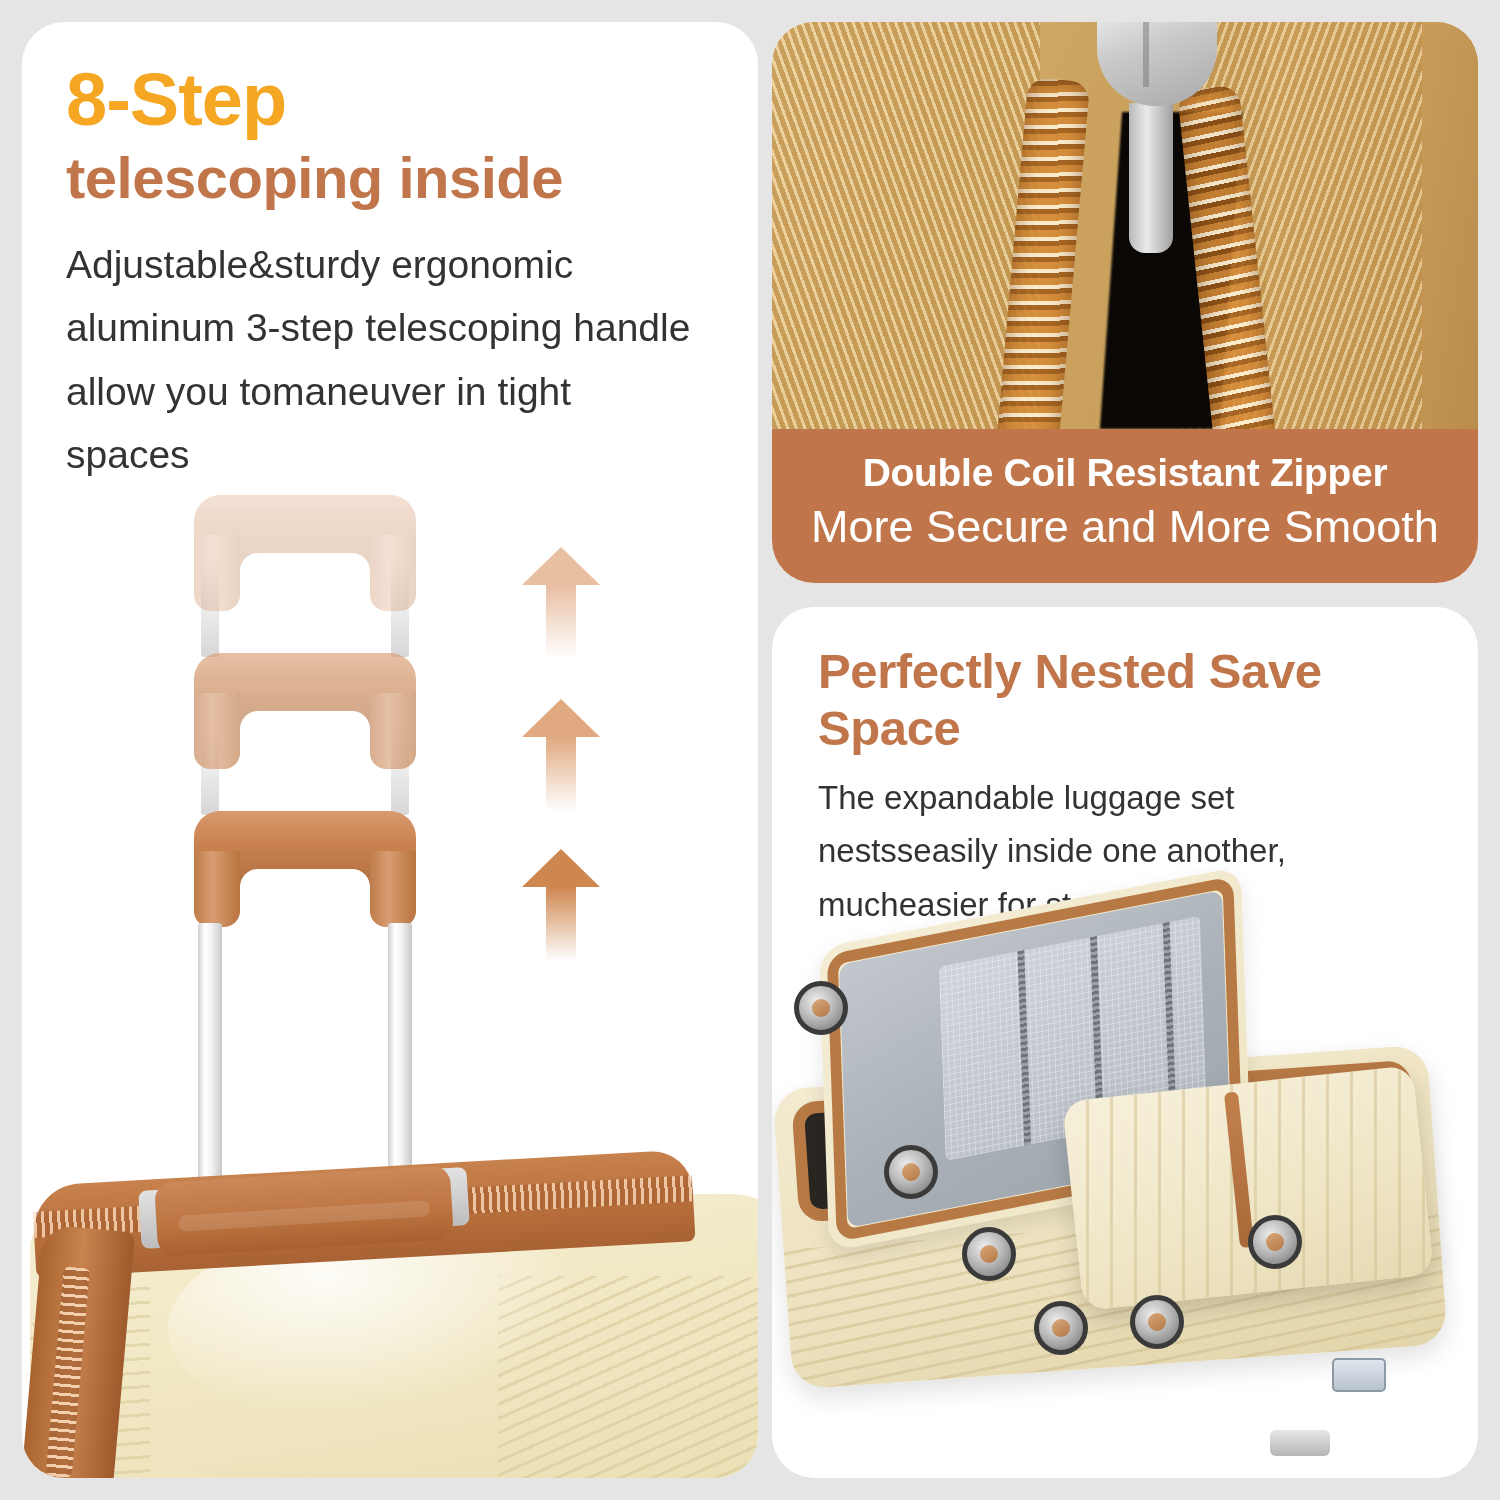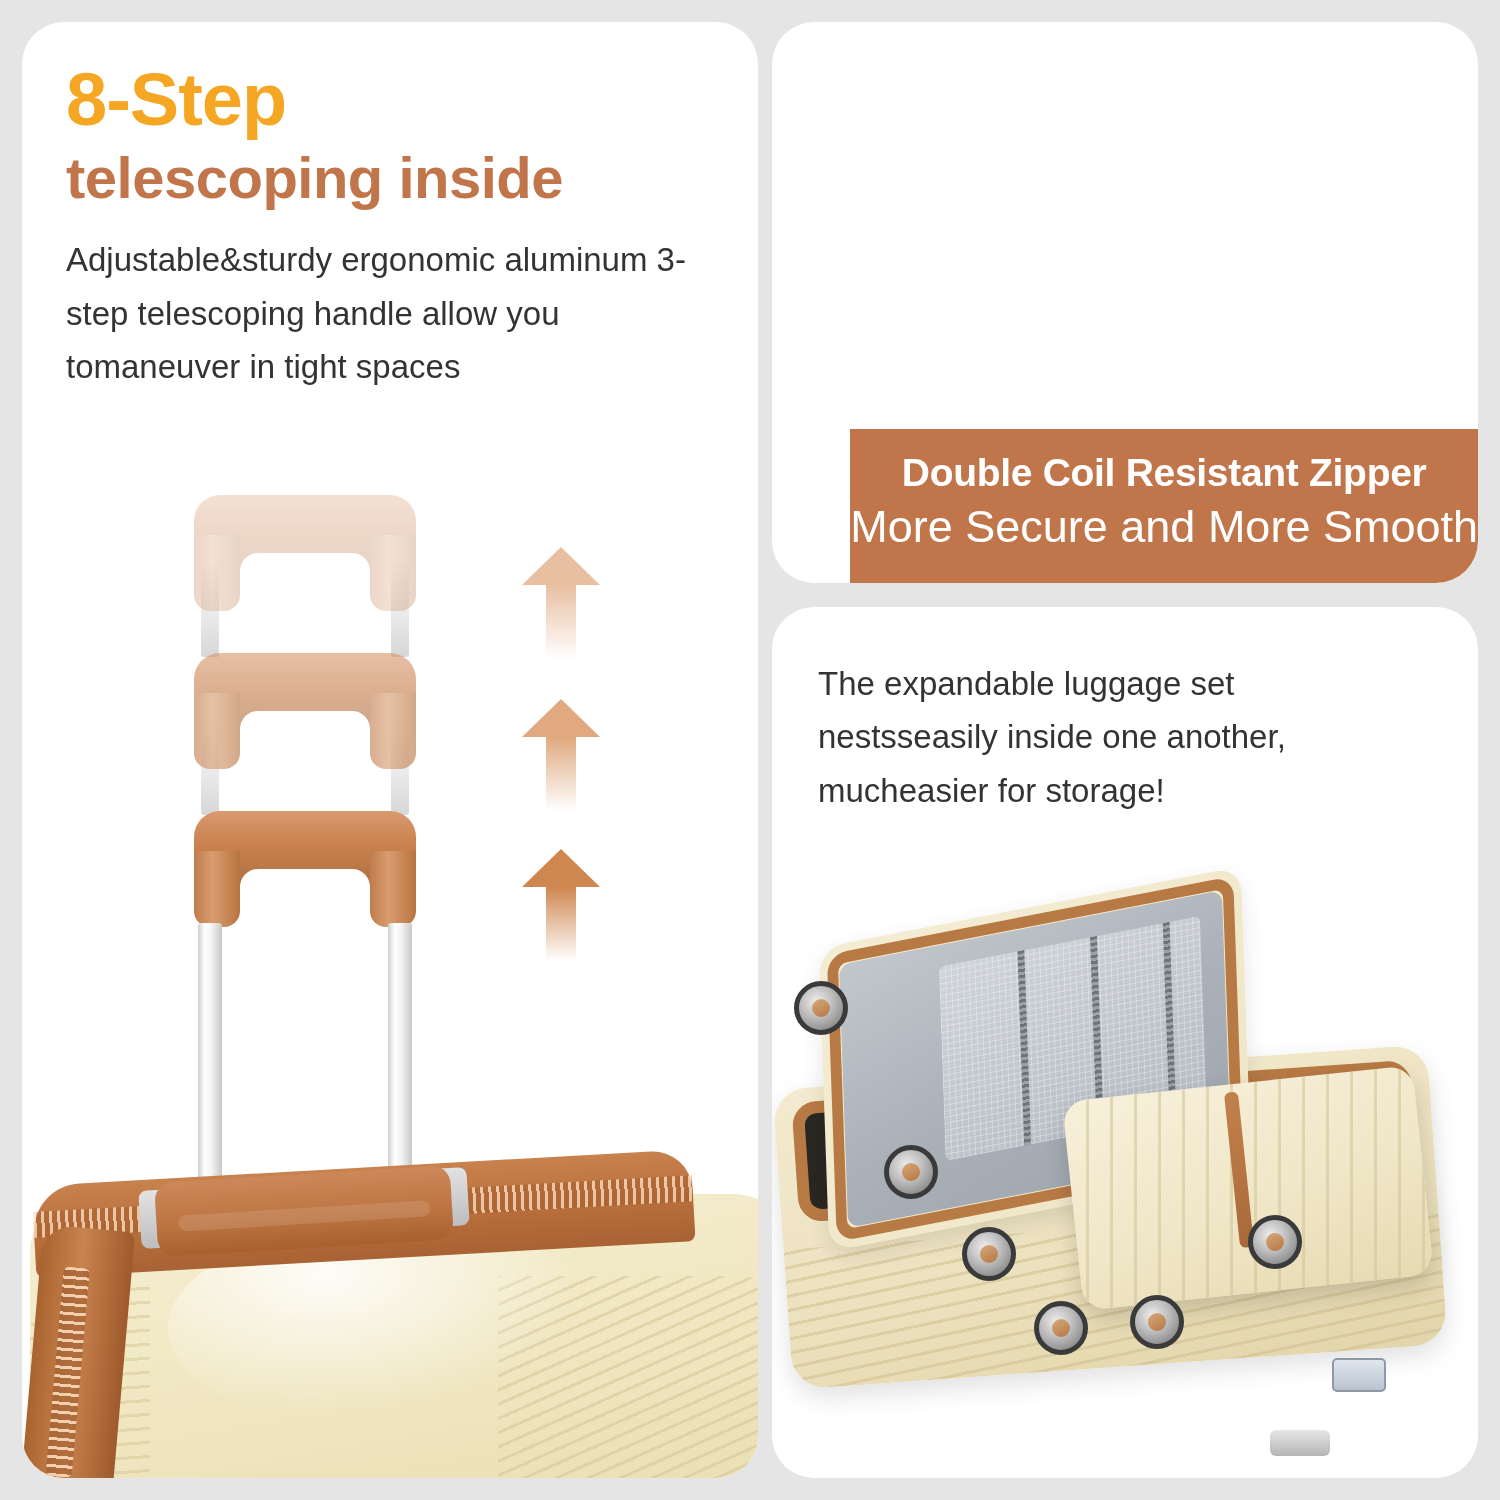--- a/index.html
+++ b/index.html
@@ -35,21 +35,21 @@
 
   .h-amber{
     font-size:74px; font-weight:bold; color:#F5A623;
     letter-spacing:-1px; line-height:1.08;
   }
   .h-brown{
     font-size:58px; font-weight:bold; color:#C0764A;
     letter-spacing:-0.5px; line-height:1.16; margin-top:4px;
   }
   .body-text{
-    font-size:33px; color:#333333; line-height:1.62;
+    font-size:39px; color:#333333; line-height:1.62;
     margin-top:22px; max-width:625px; font-weight:400;
   }
 
   
   .stage{ position:absolute; left:0; right:0; top:455px; bottom:0; }
 
   .handle{ position:absolute; }
   .handle .grip{
     position:absolute; left:0; top:0; width:100%; height:74px;
     border-radius:26px 26px 10px 10px;
@@ -165,21 +165,21 @@
   }
   .handle-cap{
     position:absolute; width:34px; height:58px;
     background:linear-gradient(180deg,#e2e2e2,#bdbdbd);
     border-radius:8px;
   }
   .cap-l{ left:152px; top:22px; transform:rotate(-3.5deg); }
   .cap-r{ left:446px; top:0px;  transform:rotate(-3.5deg); }
 
   
-  .zipcard{ grid-column:2; grid-row:1; display:flex; flex-direction:row;align-items:flex-end; }
+  .zipcard{ grid-column:2; grid-row:1; display:flex; flex-direction:column; }
   .zipphoto{
     flex:1; position:relative; overflow:hidden;
     background:linear-gradient(115deg,#d9b473 0%,#cba35f 40%,#c49a57 100%);
   }
   .zp-right-panel{
     position:absolute; right:0; top:0; width:30%; height:100%;
     background:linear-gradient(100deg,#d6ab68 0%,#c79a58 60%,#bb8d4c 100%);
   }
   .zp-gap{
     position:absolute; left:48%; top:22%; width:17%; height:78%;
@@ -429,20 +429,21 @@
       <div class="zp-pull-seam"></div>
     </div>
     <div class="zipcaption">
       <div class="zip-title">Double Coil Resistant Zipper</div>
       <div class="zip-sub">More Secure and More Smooth</div>
     </div>
   </div>
 
   <div class="card nestcard">
     <div class="nest-text">
+      <div class="nest-h">Perfectly Nested Save Space</div>
       <div class="nest-b">The expandable luggage set nestsseasily inside one another, mucheasier for storage!</div>
     </div>
 
     <div class="nest-photo">
       <div class="base">
         <div class="base-ribs"></div>
         <div class="base-rim"></div>
       </div>
 
       <div class="lid">

